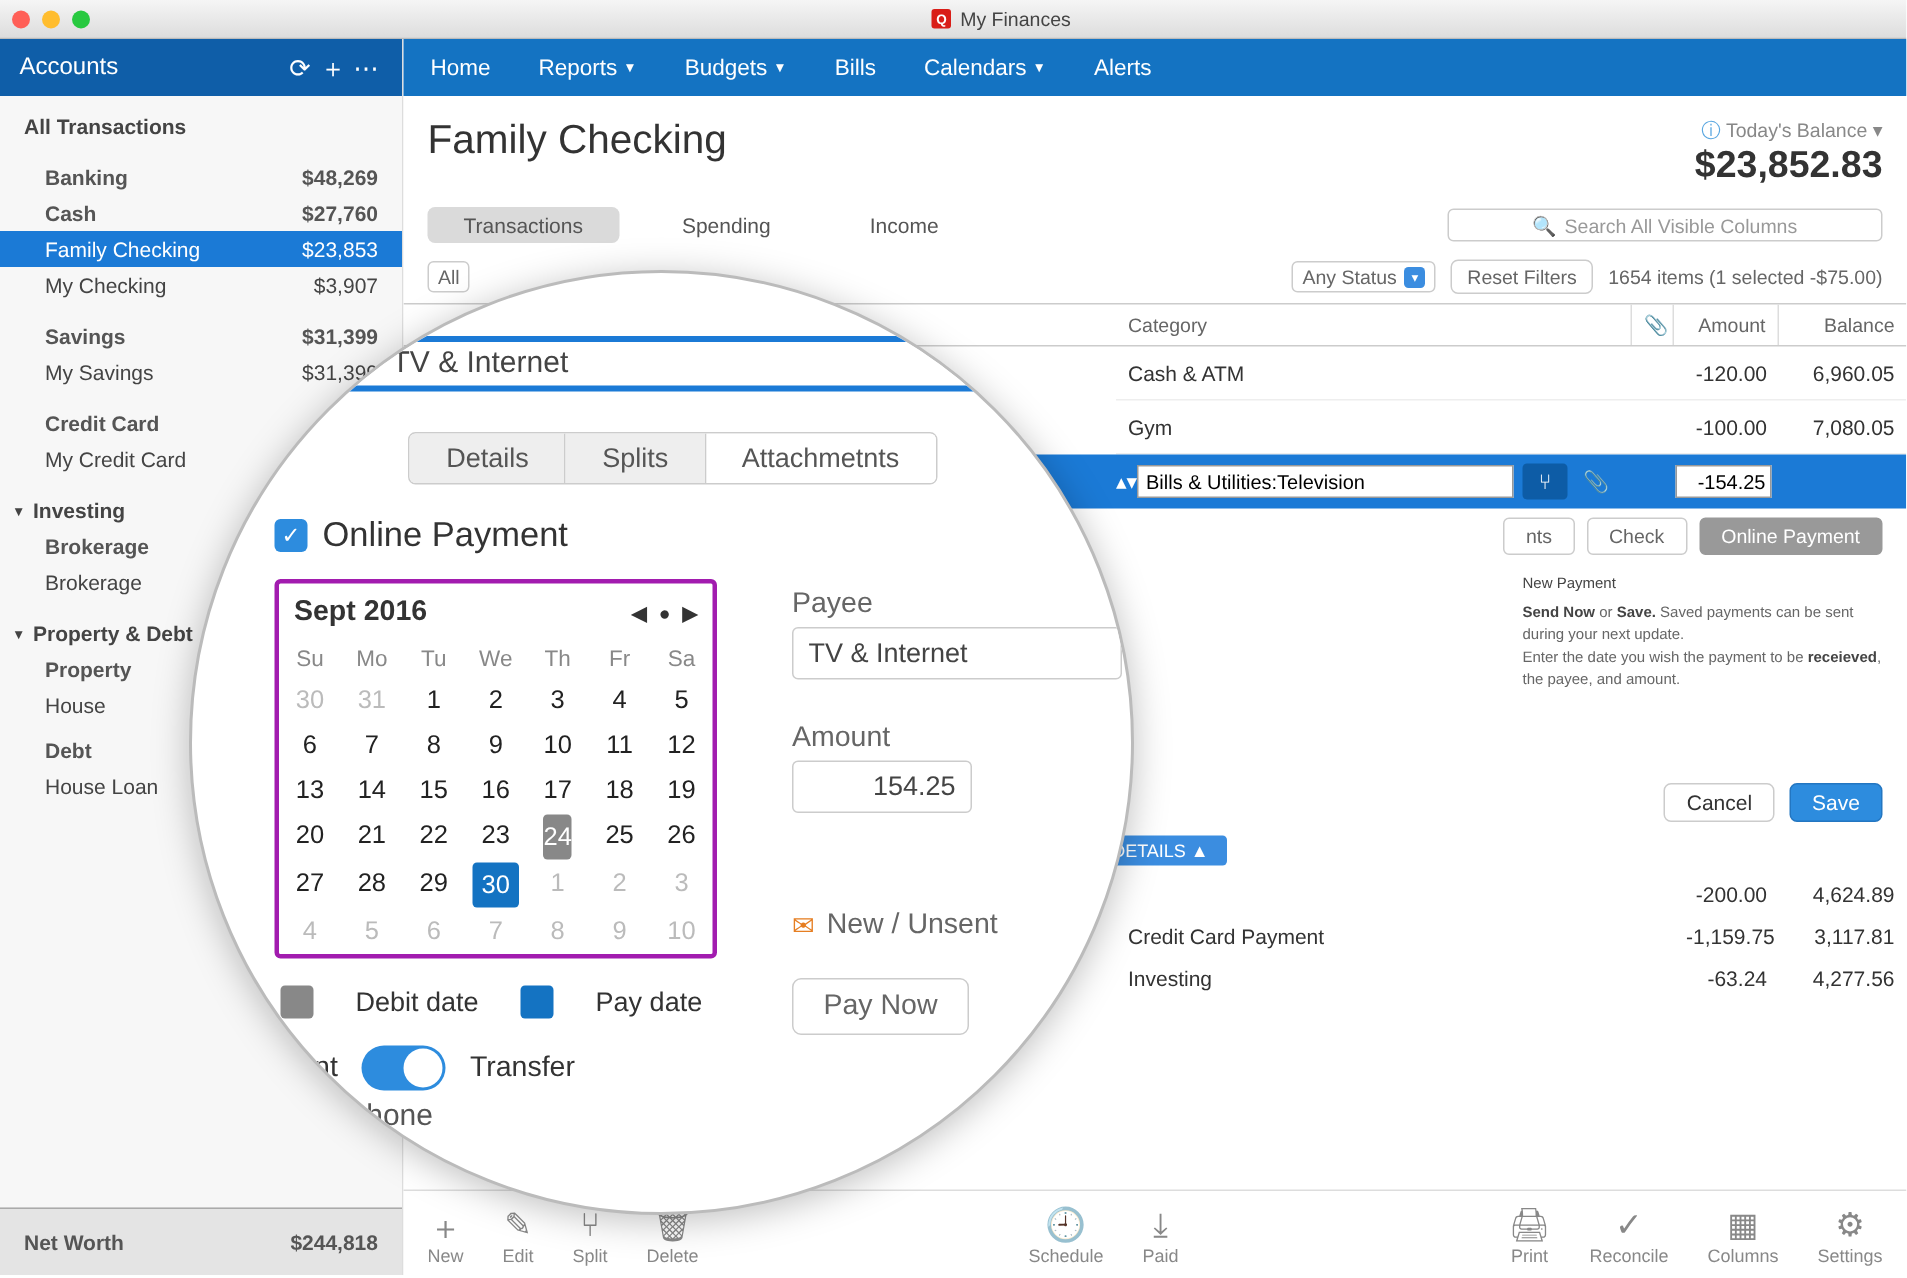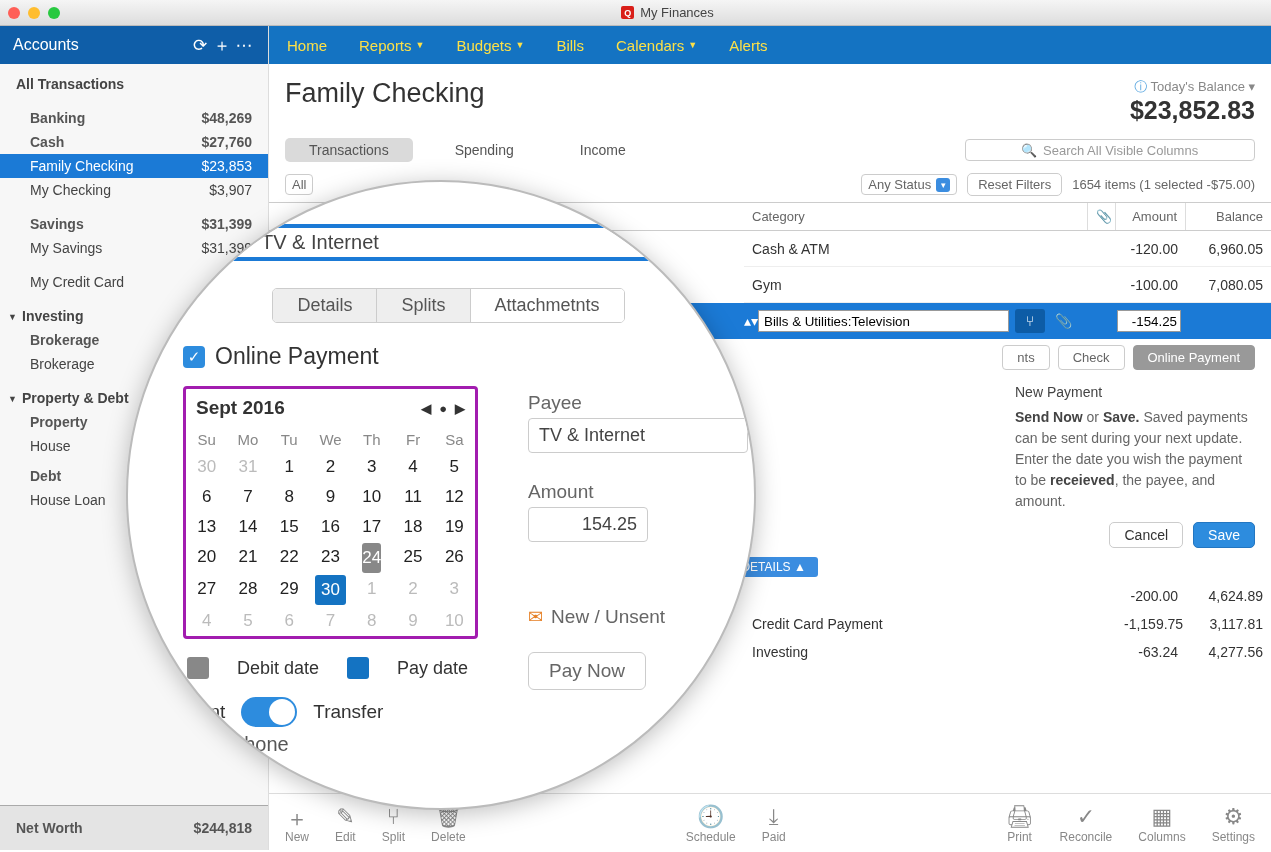--- a/index.html
+++ b/index.html
@@ -24,21 +24,21 @@
 .sb-row.group{font-weight:600;padding-left:22px;position:relative}
 .sb-row.group::before{content:"▼";position:absolute;left:8px;font-size:9px;top:8px}
 .sb-row.sub{font-weight:600;color:#555}
 .sb-row.sel{background:#1b7ad6;color:#fff}
 .sb-row.item{color:#444;font-weight:400}
 .neg{color:#c0392b}
 .sb-footer{border-top:1px solid #aaa;padding:14px 16px;display:flex;font-size:14px;font-weight:600;color:#555;background:#e4e4e4}
 .sb-footer .amt{margin-left:auto}
 .spacer{height:10px}
 .main{flex:1;display:flex;flex-direction:column;background:#fff;min-width:0}
-.navbar{height:38px;background:#1473c2;display:flex;align-items:center;padding:0 18px;color:#fde047;gap:32px}
+.navbar{height:38px;background:#1473c2;display:flex;align-items:center;padding:0 18px;color:#ffffff;gap:32px}
 .navitem{font-size:15px;cursor:pointer;display:flex;align-items:center;gap:4px}
 .caret{font-size:9px}
 .page-head{padding:14px 16px 8px;display:flex;align-items:flex-start}
 .page-head h1{font-size:27px;font-weight:400;flex:1}
 .balance-box{text-align:right}
 .balance-box .lbl{font-size:13px;color:#888}
 .balance-box .val{font-size:25px;font-weight:600}
 .tabs-row{display:flex;align-items:center;padding:5px 16px}
 .tabs-group{display:flex;gap:18px;align-items:center}
 .tab-btn{font-size:14px;color:#555;cursor:pointer;padding:4px 24px;border-radius:5px}
@@ -62,21 +62,21 @@
 .trow .c-amt,.trow .c-bal{text-align:right}
 .trow-sel{display:flex;align-items:center;height:36px;background:#1b7ad6;color:#fff;font-size:14px}
 .trow-sel .catinput{background:#fff;color:#000;border:1px solid #999;height:22px;padding:0 5px;flex:1;margin-right:4px}
 .trow-sel .iconblock{width:30px;height:24px;display:flex;justify-content:center;align-items:center;margin:0 2px;border-radius:3px}
 .trow-sel .split-ic{background:#0d5ca6}
 .trow-sel .amt-input{background:#fff;color:#000;border:1px solid #999;height:22px;width:64px;margin:0 5px;text-align:right;padding:0 3px}
 .subtabs{display:flex;justify-content:flex-end;padding:6px 16px;gap:8px}
 .subtab{padding:4px 14px;border:1px solid #ccc;border-radius:4px;font-size:13px;color:#666;background:#fff}
 .subtab.active{background:#999;color:#fff;border-color:#999}
 .newpay{display:flex;padding:6px 16px 0;gap:18px}
-.np-right{width:240px;font-size:14px;color:#666;line-height:1.5}
+.np-right{width:240px;font-size:10px;color:#666;line-height:1.5}
 .np-right .title{color:#444;font-weight:500;margin-bottom:4px}
 .np-right b{color:#444;font-weight:600}
 .np-body{flex:1;min-height:130px;position:relative}
 .np-hint{font-size:13px;color:#999}
 .actions-row{display:flex;padding:10px 16px;gap:10px}
 .btn{border:1px solid #ccc;border-radius:5px;padding:4px 14px;font-size:14px;background:#fff;cursor:pointer}
 .btn-primary{background:#2d8cde;color:#fff;border-color:#2376c1}
 .edit-bar{background:#3b8de0;color:#fff;display:inline-flex;align-items:center;gap:8px;padding:3px 12px;font-size:12px;border-radius:3px;margin-left:430px;margin-top:-8px;margin-bottom:5px}
 .below-rows .trow{height:28px;border:0}
 .below-rows .trow div{padding:3px 8px}
@@ -164,20 +164,24 @@
         <div class="spacer"></div>
         <div class="sb-row sub">
           <span>Savings</span>
           <span class="amt ">$31,399</span>
         </div>
         <div class="sb-row item">
           <span>My Savings</span>
           <span class="amt">$31,399</span>
         </div>
         <div class="spacer"></div>
+        <div class="sb-row sub">
+          <span>Credit Card</span>
+          <span class="amt neg">-$10,8</span>
+        </div>
         <div class="sb-row item">
           <span>My Credit Card</span>
           <span class="amt"></span>
         </div>
         <div class="spacer"></div>
         <div class="sb-row group">
           <span>Investing</span>
           <span class="amt "></span>
         </div>
         <div class="sb-row sub">

